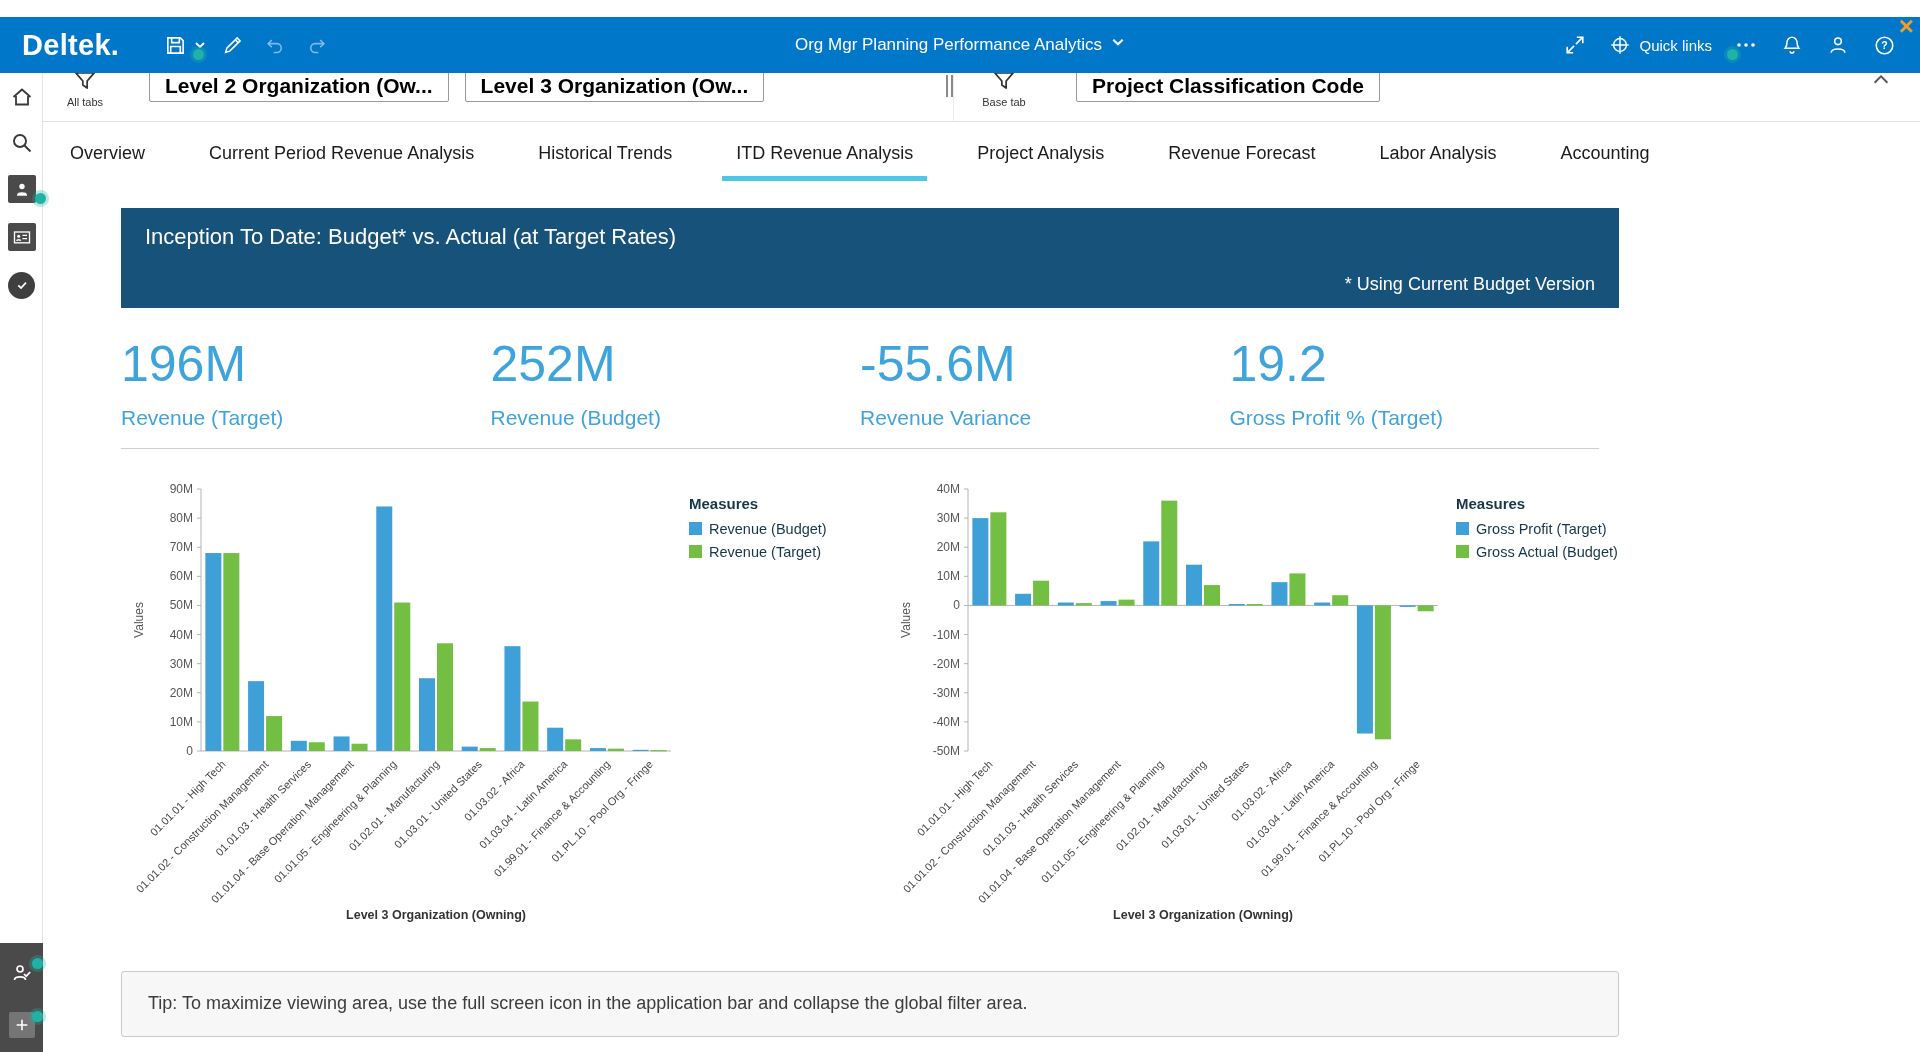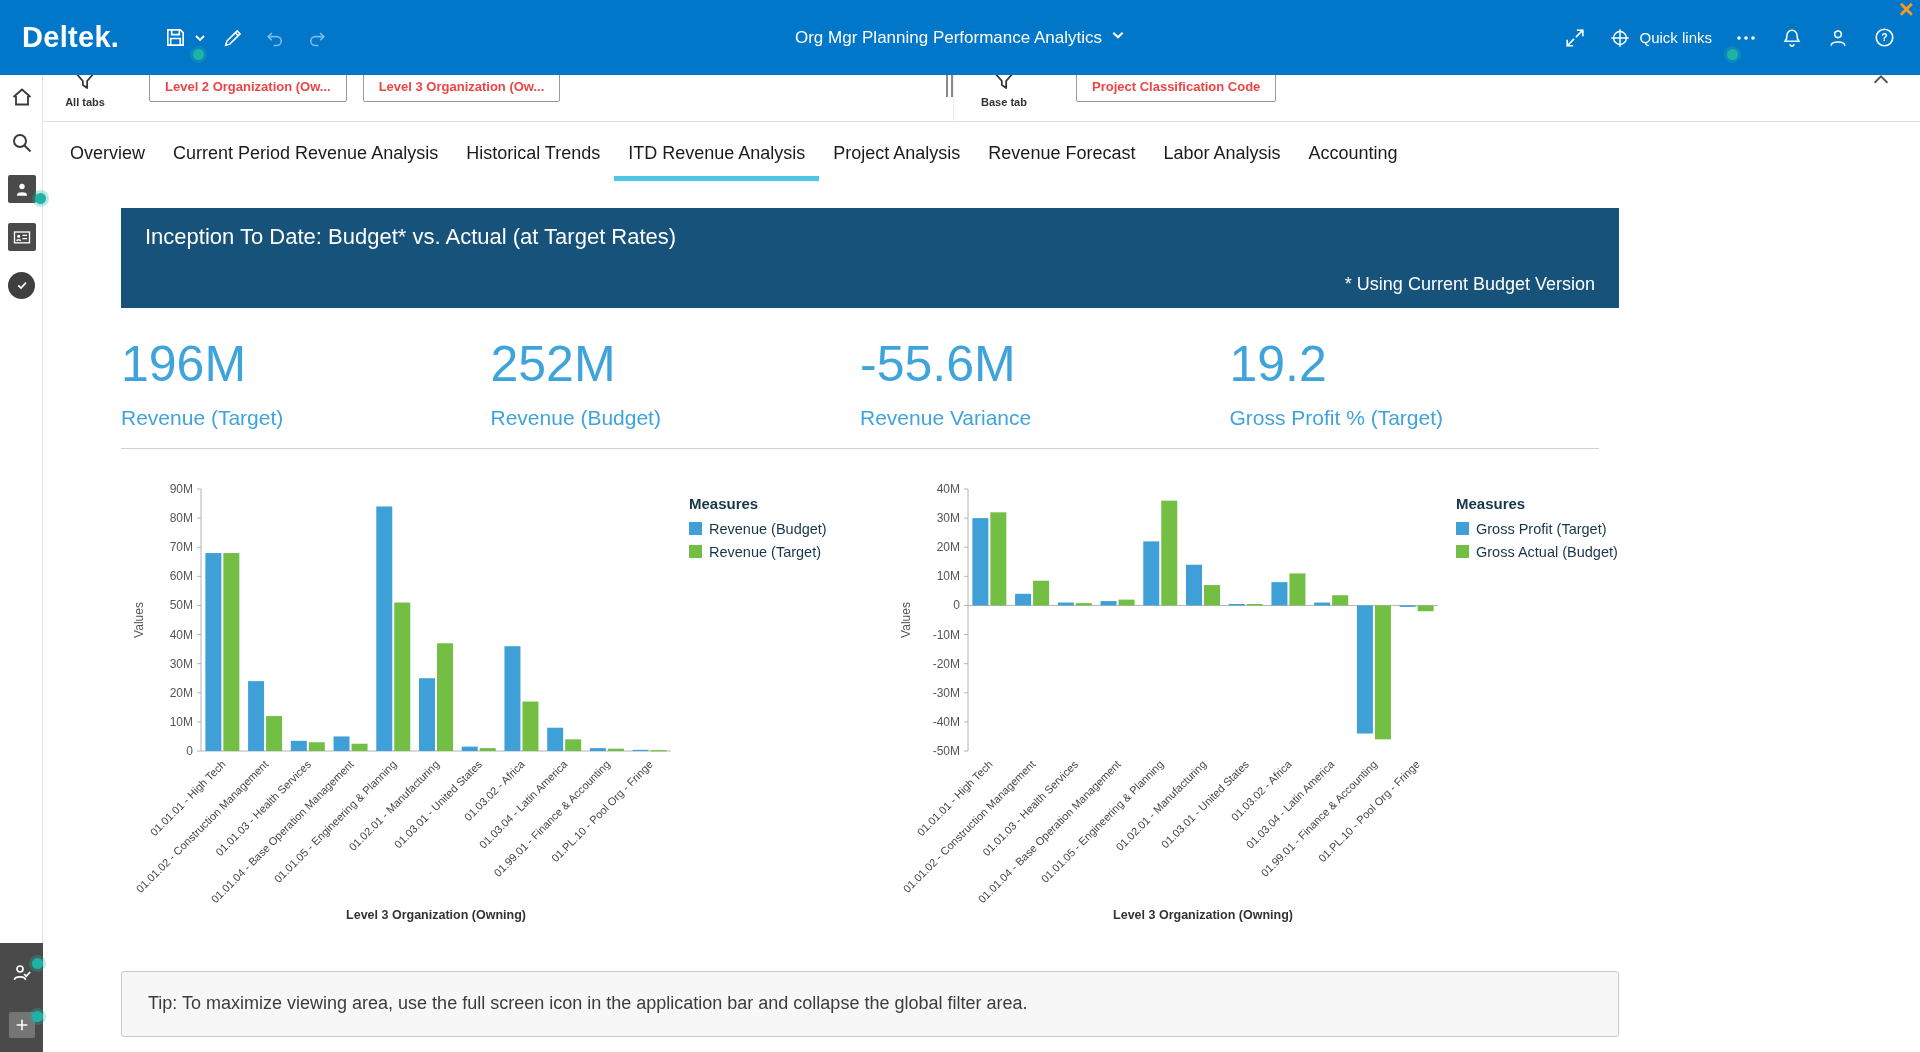--- a/index.html
+++ b/index.html
@@ -1,21 +1,21 @@
 <!DOCTYPE html>
 <html><head>
 <meta charset="utf-8">
 <style>
   *{box-sizing:border-box;margin:0;padding:0}
   html,body{width:1920px;height:1052px;overflow:hidden;background:#fff;
     font-family:"Liberation Sans","DejaVu Sans",sans-serif;}
   .page{position:relative;width:1920px;height:1052px;background:#fff;}
 
   
-  .topbar{position:absolute;left:0;top:0;width:1920px;height:75px;background:#0077C8;
+  .topbar{position:absolute;left:0;top:17px;width:1920px;height:56px;background:#0077C8;
     display:flex;align-items:center;color:#fff;z-index:20;}
   .logo{font-size:29px;font-weight:bold;margin-left:22px;letter-spacing:.3px;}
   .tb-group{display:flex;align-items:center;margin-left:38px;gap:6px;}
   .tb-btn{width:36px;height:36px;display:flex;align-items:center;justify-content:center;cursor:pointer;border-radius:2px;}
   .tb-btn.narrow{width:18px;margin-left:-8px;}
   .tb-btn.dim{opacity:.5;}
   .tb-title{position:absolute;left:50%;transform:translateX(-50%);display:flex;align-items:flex-start;gap:9px;
     font-size:17px;cursor:pointer;white-space:nowrap;}
   .tb-right{position:absolute;right:18px;display:flex;align-items:center;gap:10px;}
   .ql{display:flex;align-items:center;gap:8px;font-size:15px;cursor:pointer;padding:0 6px;}
@@ -33,31 +33,31 @@
   .side-bottom{position:absolute;left:0;bottom:0;width:43px;height:109px;background:#4a4a4a;}
   .plus-tile{width:26px;height:26px;background:#757575;border-radius:2px;display:flex;align-items:center;justify-content:center;}
 
   
   .main{position:absolute;left:43px;top:61px;width:1877px;height:991px;background:#fff;}
 
   .filterbar{position:relative;height:61px;border-bottom:1px solid #e0e0e0;background:#fff;}
   .fgroup{position:absolute;top:7px;display:flex;align-items:flex-start;}
   .fgroup.left{left:16px;}
   .fgroup.right{left:935px;}
-  .funnel-block{display:flex;flex-direction:column;align-items:center;width:52px;cursor:pointer;font-weight:bold;}
+  .funnel-block{display:flex;flex-direction:column;align-items:center;width:52px;cursor:pointer;}
   .flabel{font-size:11px;color:#333;margin-top:2px;white-space:nowrap;}
   .fbtns{display:flex;gap:16px;margin-left:38px;margin-top:2px;}
   .fbtn{height:32px;background:#fff;border:1px solid #9a9a9a;border-radius:2px;
-    font-family:inherit;font-size:13px;font-weight:bold;color:#ef4444;padding:0 15px;cursor:pointer;white-space:nowrap;}
+    font-family:inherit;font-size:21px;font-weight:bold;color:#000000;padding:0 15px;cursor:pointer;white-space:nowrap;}
   .fdivider{position:absolute;left:910px;top:0;height:61px;border-left:1px solid #ececec;}
   .fhandle{position:absolute;left:903px;top:14px;display:flex;gap:3px;cursor:col-resize;}
   .fhandle i{display:block;width:2px;height:22px;background:#8a8a8a;}
   .collapse{position:absolute;right:28px;top:8px;cursor:pointer;}
 
-  .tabbar{display:flex;align-items:center;height:66px;padding-left:13px;background:#fff;}
+  .tabbar{display:flex;align-items:center;height:66px;padding-left:13px;background:#fff;gap:36px;}
   .tab{font-size:18px;color:#1b1b1b;padding:13px 14px 12px;border-bottom:5px solid transparent;cursor:pointer;white-space:nowrap;}
   .tab.active{border-bottom-color:#4EC6E8;}
 
   .content{padding:20px 0 0 78px;width:1576px;}
   .banner{position:relative;width:1498px;height:100px;background:#17527B;color:#fff;}
   .banner-title{position:absolute;left:24px;top:16px;font-size:22px;}
   .banner-footnote{position:absolute;right:24px;bottom:13px;font-size:18px;}
 
   .kpirow{display:flex;width:1478px;padding:30px 0 18px;border-bottom:1px solid #cfcfcf;}
   .kpi{flex:1;text-align:left;}

